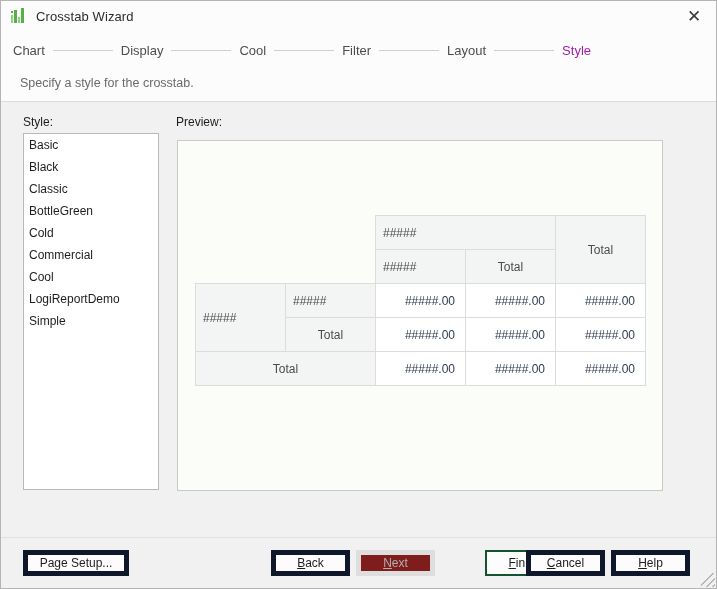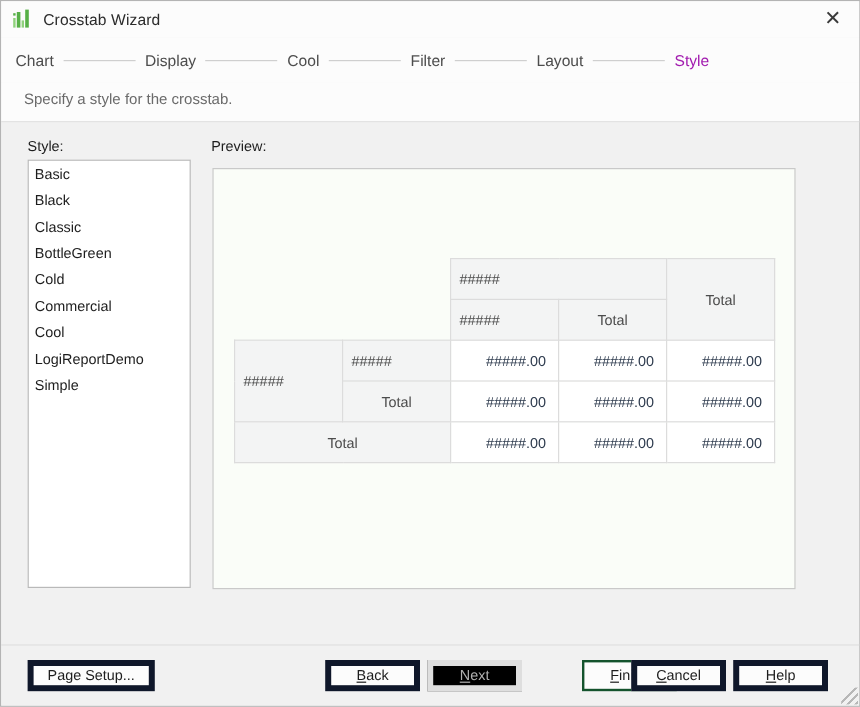--- a/index.html
+++ b/index.html
@@ -241,21 +241,21 @@
     font-size: 12px;
     color: #1d1d1d;
     display: flex;
     align-items: center;
     justify-content: center;
     cursor: pointer;
     padding: 0;
   }
   .btn.disabled {
     color: #b0b0b0;
-    background: #000000;
+    background: #7f1d1d;
     border-color: #dedede;
     cursor: default;
   }
   .btn.focused {
     border: 2px solid #14532d;
     margin-left: 44px;
   }
   .btn u { text-underline-offset: 1px; }
 
   #btn-page-setup { left: 22px;  top: 12px; width: 106px; }

